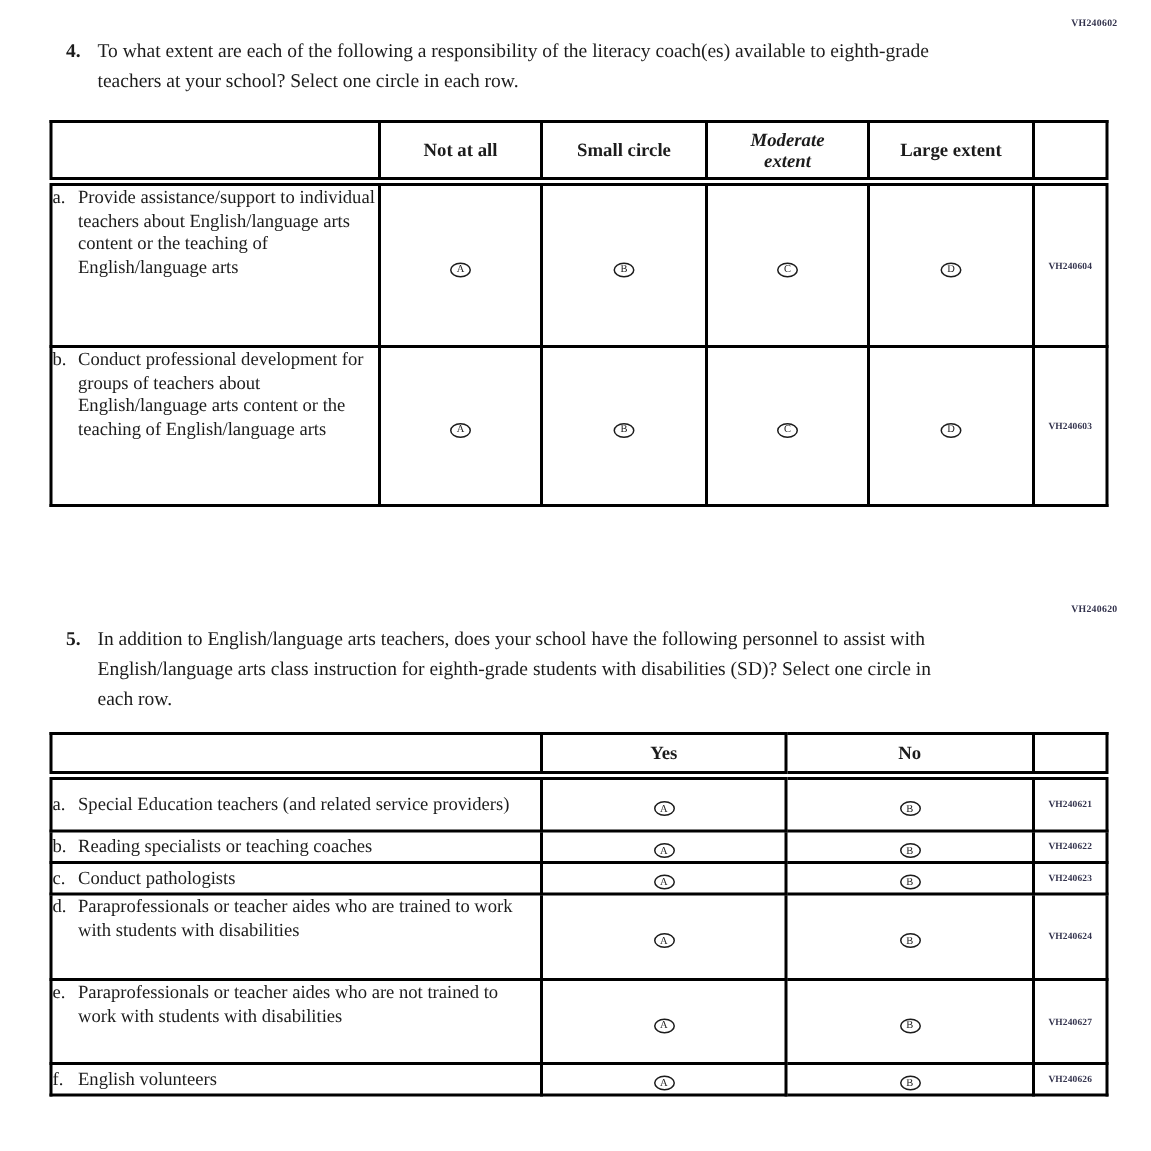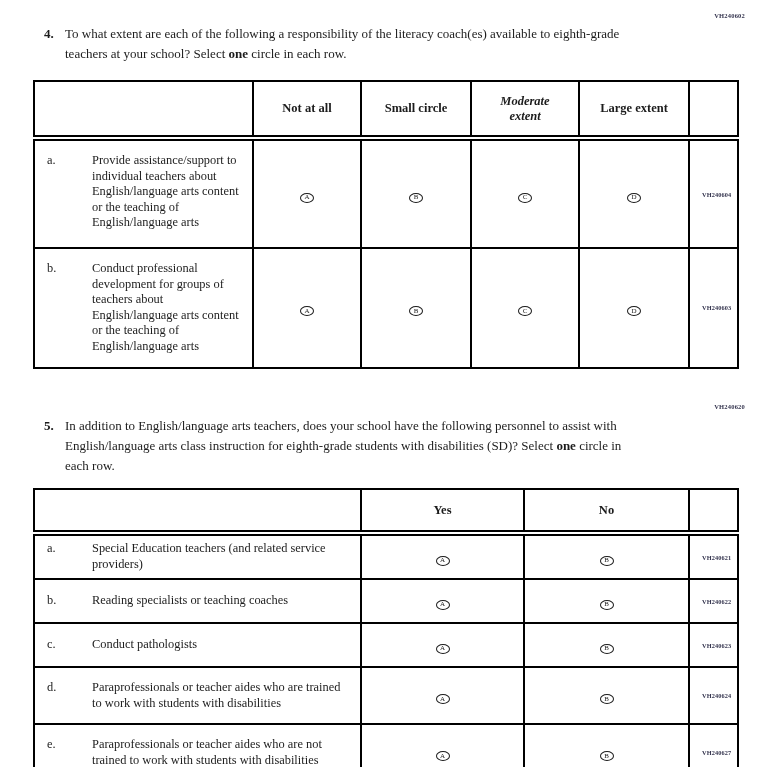--- a/index.html
+++ b/index.html
@@ -12,37 +12,37 @@
     position:absolute; right:22px; font-size:6.5px; letter-spacing:.2px;
     color:#33334d; font-weight:bold;
   }
   #code-q4 { top:12px; }
   #code-q5 { top:403px; }
 
   .question { position:absolute; left:44px; width:596px; display:flex; font-size:13px; line-height:20px; }
   #q4 { top:24px; }
   #q5 { top:416px; }
   .qnum { font-weight:bold; width:14px; flex:none; margin-right:7px; }
-  .qtext b { font-weight:bold; }
+  .qtext b { font-weight:normal; }
 
   table.grid {
     position:absolute; left:33px; border-collapse:collapse; table-layout:fixed;
     border:2.5px solid #000;
   }
   #table1 { top:80px; width:704px; }
   #table2 { top:488px; width:704px; }
-  .grid th, .grid td { border:2px solid #000; padding:12px; }
+  .grid th, .grid td { border:2px solid #000; padding:0; }
   .grid thead th { border-bottom:6px double #000; font-size:12.5px; font-weight:bold; text-align:center; vertical-align:middle; }
   .hnarrow { display:block; max-width:72px; margin:0 auto; line-height:14.5px;font-style:italic; }
 
   .label-cell { vertical-align:top; padding:3px 4px 3px 5px; font-size:12.4px; line-height:15.6px; text-align:left; }
   .label-cell.mid { vertical-align:middle; padding-top:1px; padding-bottom:1px; }
   .label-flex { display:flex; }
   .row-letter { width:17px; flex:none; }
-  .row-text { flex:1;margin-left:28px; }
+  .row-text { flex:1; }
 
   .opt-cell { text-align:center; vertical-align:middle; }
   .bubble {
     display:inline-flex; align-items:center; justify-content:center;
     width:14px; height:10px; border:1px solid #1c1c1c; border-radius:50%;
     font-size:7px; line-height:1; color:#1c1c1c; box-sizing:border-box;
   }
   .code-cell { font-size:6.3px; color:#33334d; font-weight:bold; text-align:center; vertical-align:middle; letter-spacing:.1px; }
 </style>
 </head>
@@ -116,21 +116,21 @@
   </div>
 
   <table id="table2" class="grid">
     <colgroup>
       <col style="width:327px">
         <col style="width:163px">
         <col style="width:165px">
         <col style="width:49px">
     </colgroup>
     <thead>
-      <tr style="height:44px">
+      <tr style="height:28px">
         <th></th>
         <th><span>Yes</span></th>
         <th><span>No</span></th>
         <th></th>
       </tr>
     </thead>
     <tbody>
       <tr style="height:37px">
         <td class="label-cell mid">
           <div class="label-flex">

